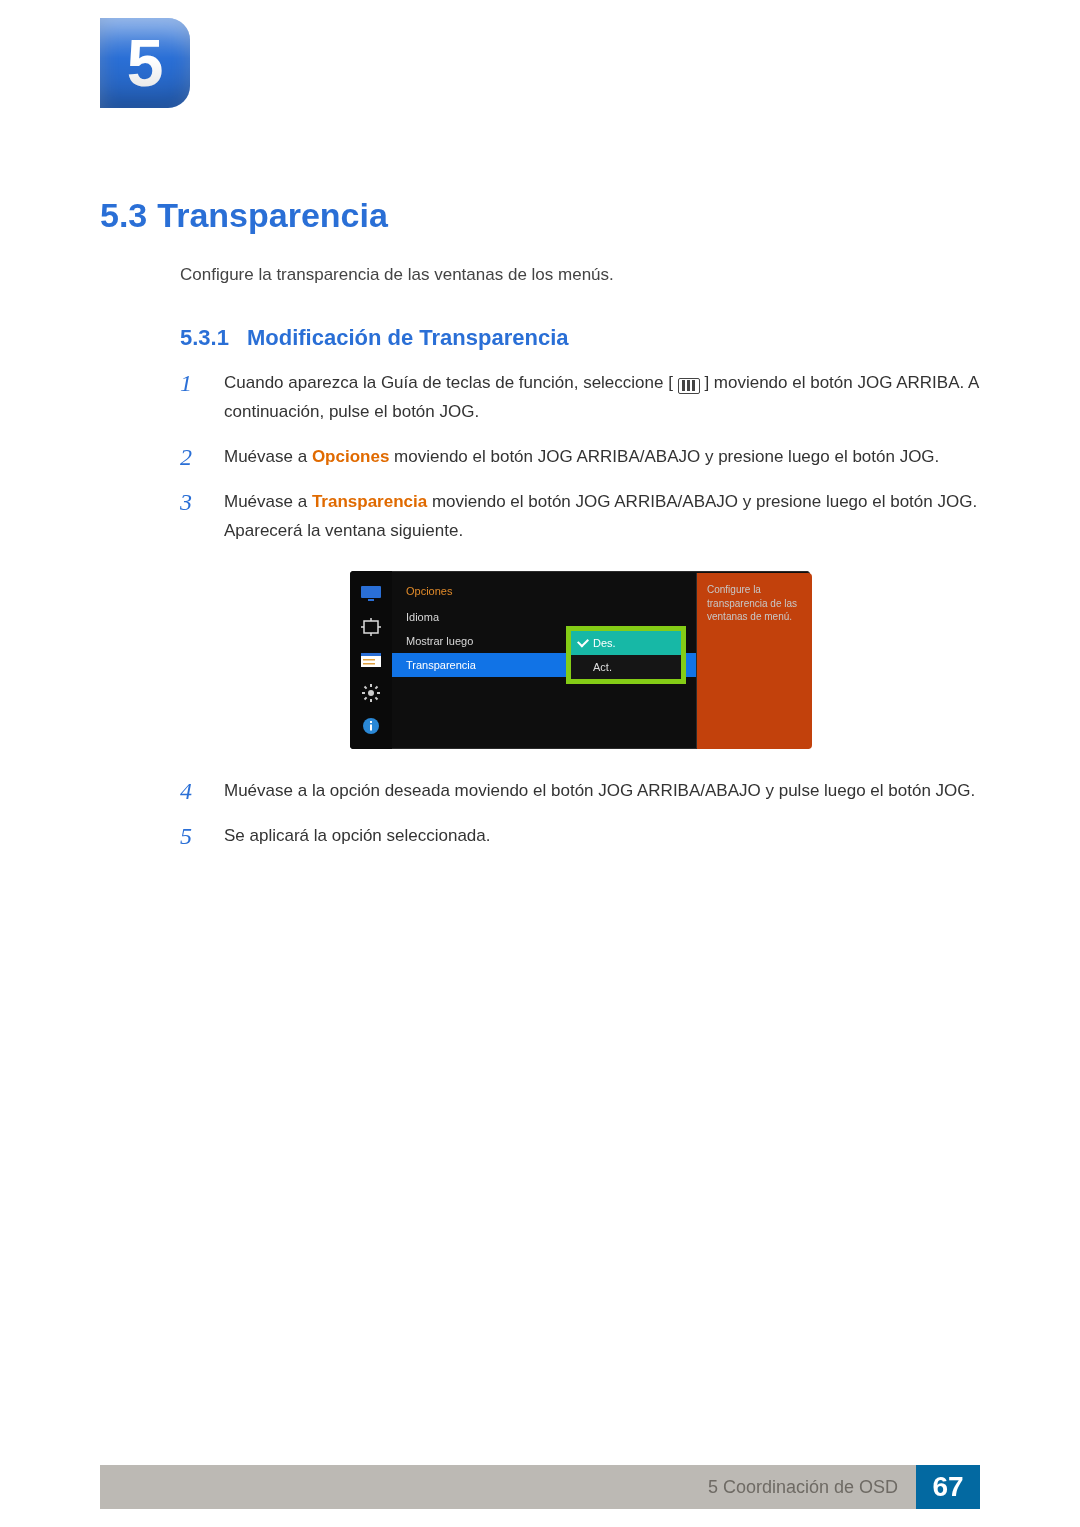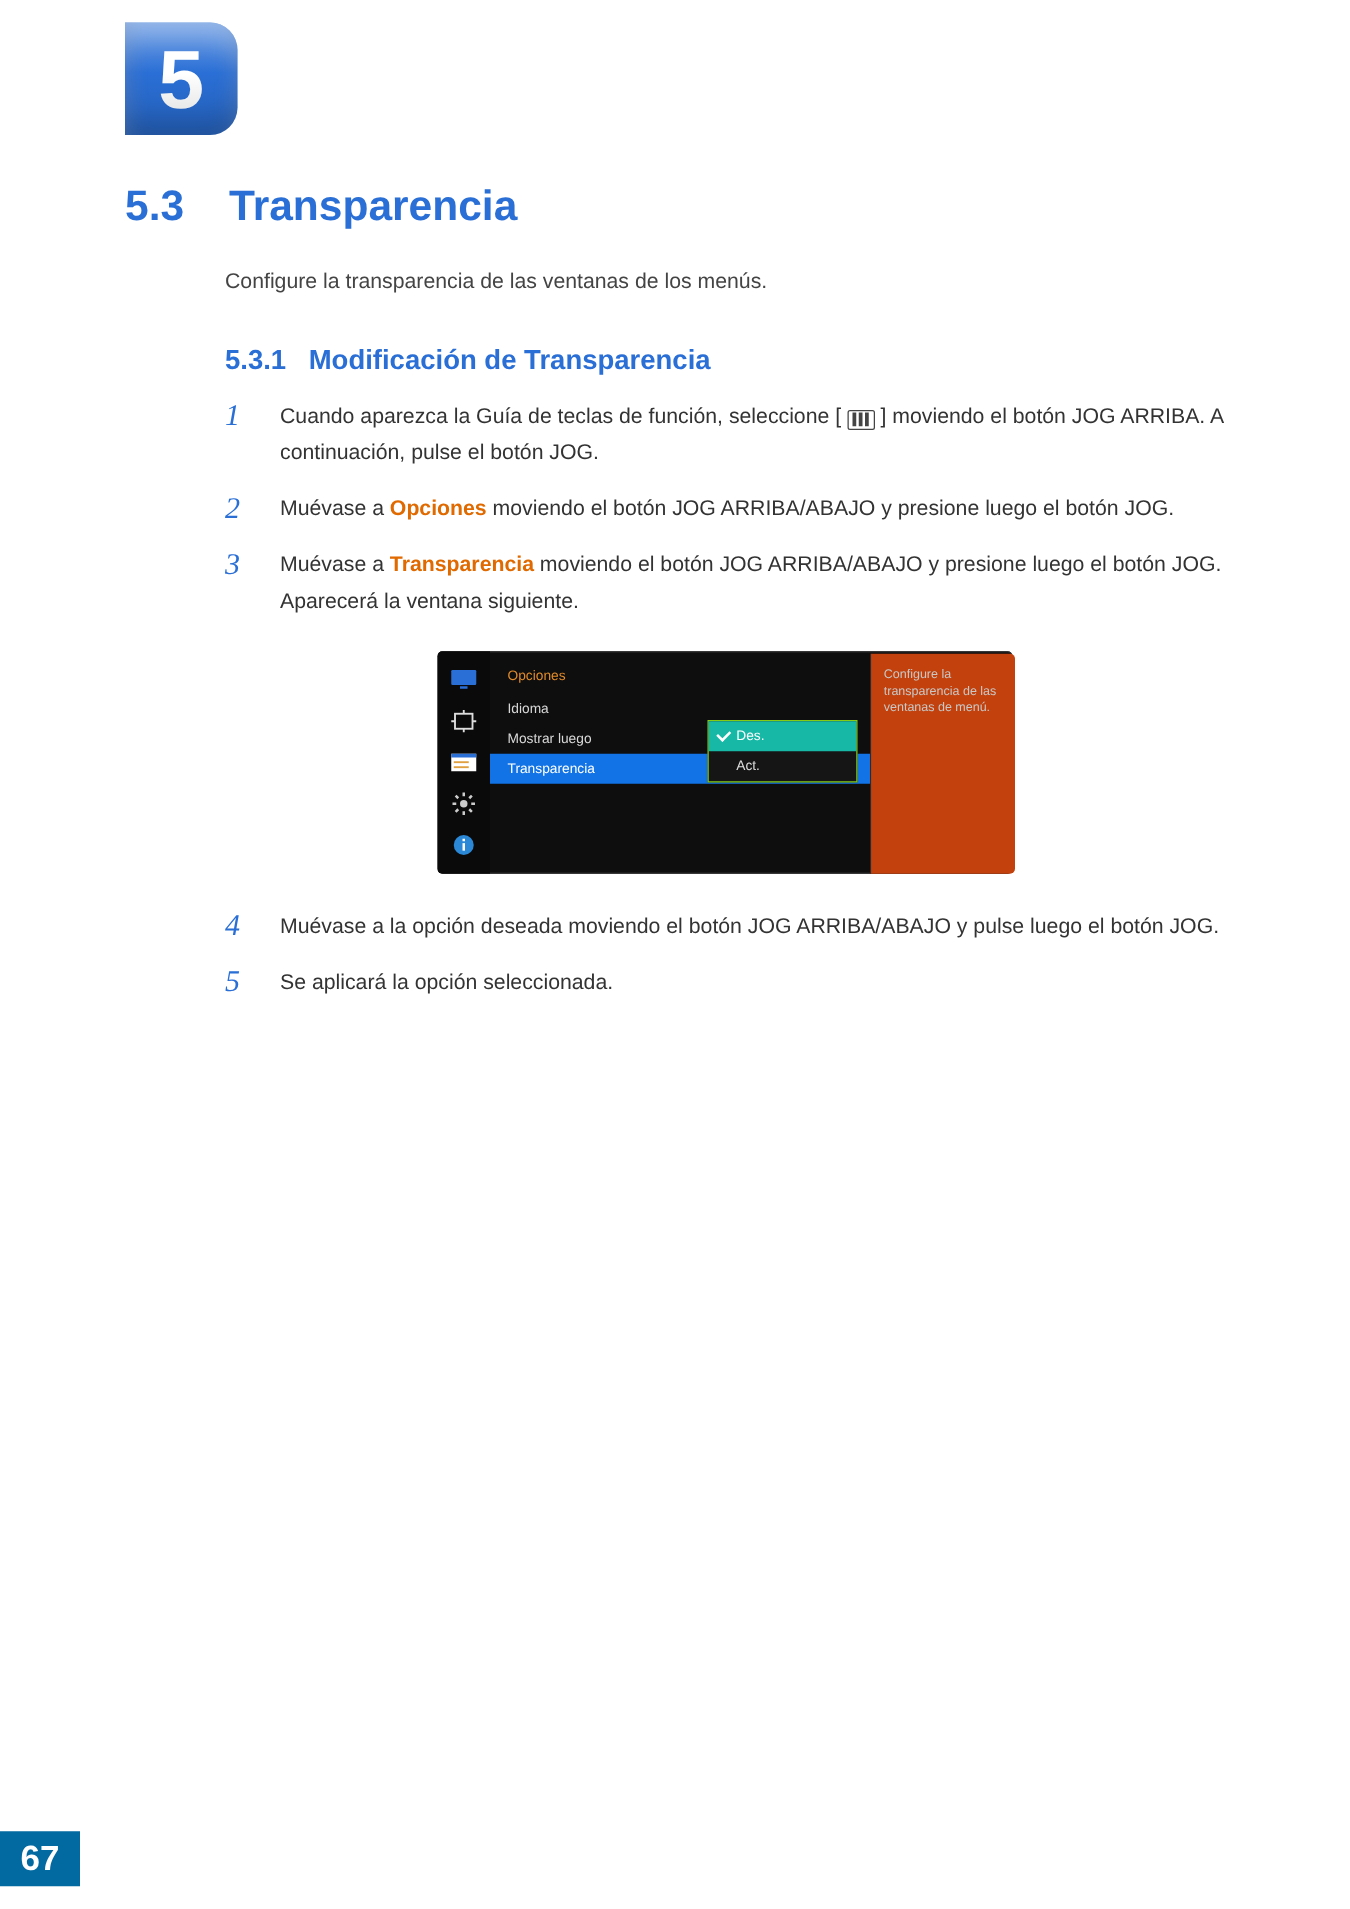--- a/index.html
+++ b/index.html
@@ -46,22 +46,22 @@
     color: #2a6fd6;
     font-size: 38px;
     font-weight: 600;
     display: flex;
     align-items: center;
   }
 
   
   .section-row {
     display: flex;
-    gap: 36px;
-    margin-top: 38px;
+    gap: 10px;
+    margin-top: 88px;
     align-items: flex-start;
   }
   .section-num { color: #2a6fd6; font-size: 34px; font-weight: 600; }
   .section-title { color: #2a6fd6; font-size: 34px; font-weight: 600; }
 
   .section-desc {
     margin-top: 30px; margin-left: 80px;
     font-size: 17px; color: #444;
   }
 
@@ -121,21 +121,21 @@
   .osd-row {
     display:flex; justify-content:space-between; align-items:center;
     font-size: 11px; color: #d8d8d8;
     padding: 6px 14px; height: 24px;
   }
   .osd-row.sel { background: #1173e6; color: #fff; }
   .osd-row .val { color: #c9a96a; font-size: 11px; }
 
   .osd-submenu {
     position: absolute; left: 216px; top: 55px; width: 120px;
-    border: 1px solid #84cc16; background: #151515; z-index: 2;
+    border: 5px solid #84cc16; background: #151515; z-index: 2;
   }
   .osd-opt { font-size: 11px; color:#ddd; padding: 6px 10px 6px 22px; position:relative; height:24px; display:flex; align-items:center;}
   .osd-opt.sel { background: #17b8a6; color:#fff; }
   .osd-opt.sel::before{
     content:""; position:absolute; left:7px; top:7px; width:8px; height:5px;
     border-left:2px solid #fff; border-bottom:2px solid #fff; transform: rotate(-45deg);
   }
 
   .osd-help {
     position:absolute; right:-2px; top:2px; width:116px;
@@ -279,14 +279,15 @@
 
     <div class="step">
       <div class="step-num">5</div>
       <div class="step-body">Se aplicará la opción seleccionada.</div>
     </div>
 
   </div>
 </div>
 
 <div class="footer">
+  <div class="footer-bar">5 Coordinación de OSD</div>
   <div class="footer-page">67</div>
 </div>
 
 </body></html>

